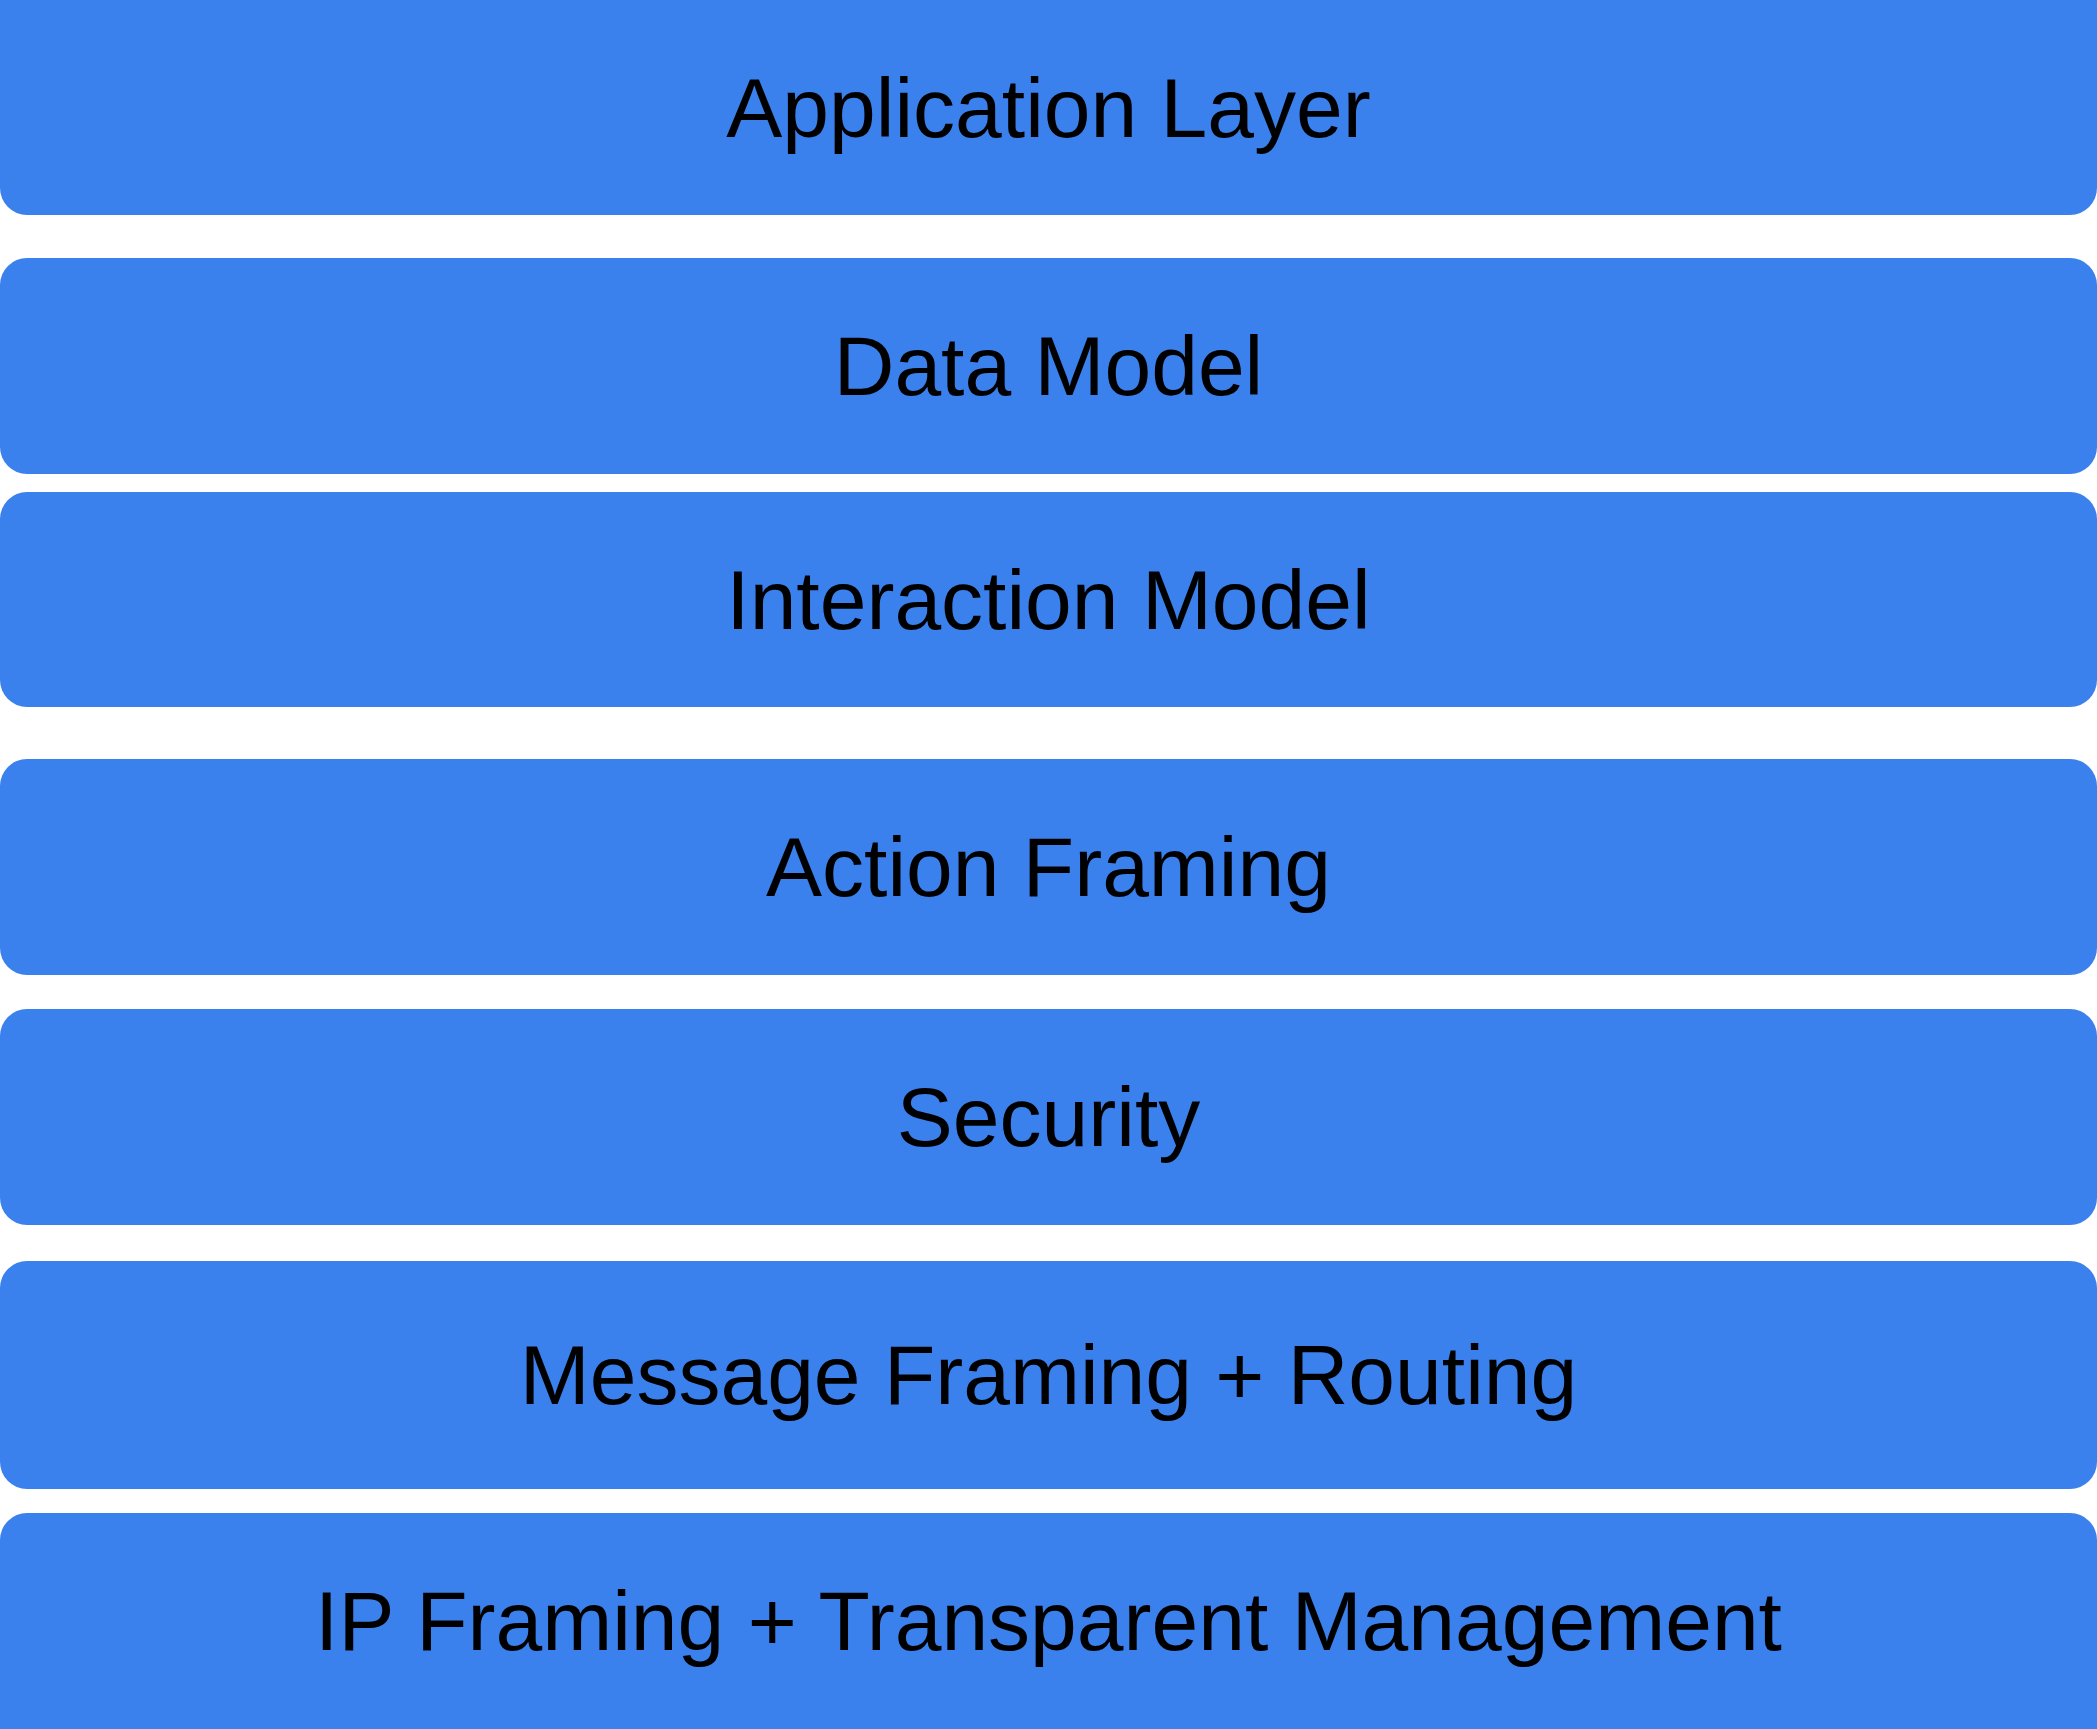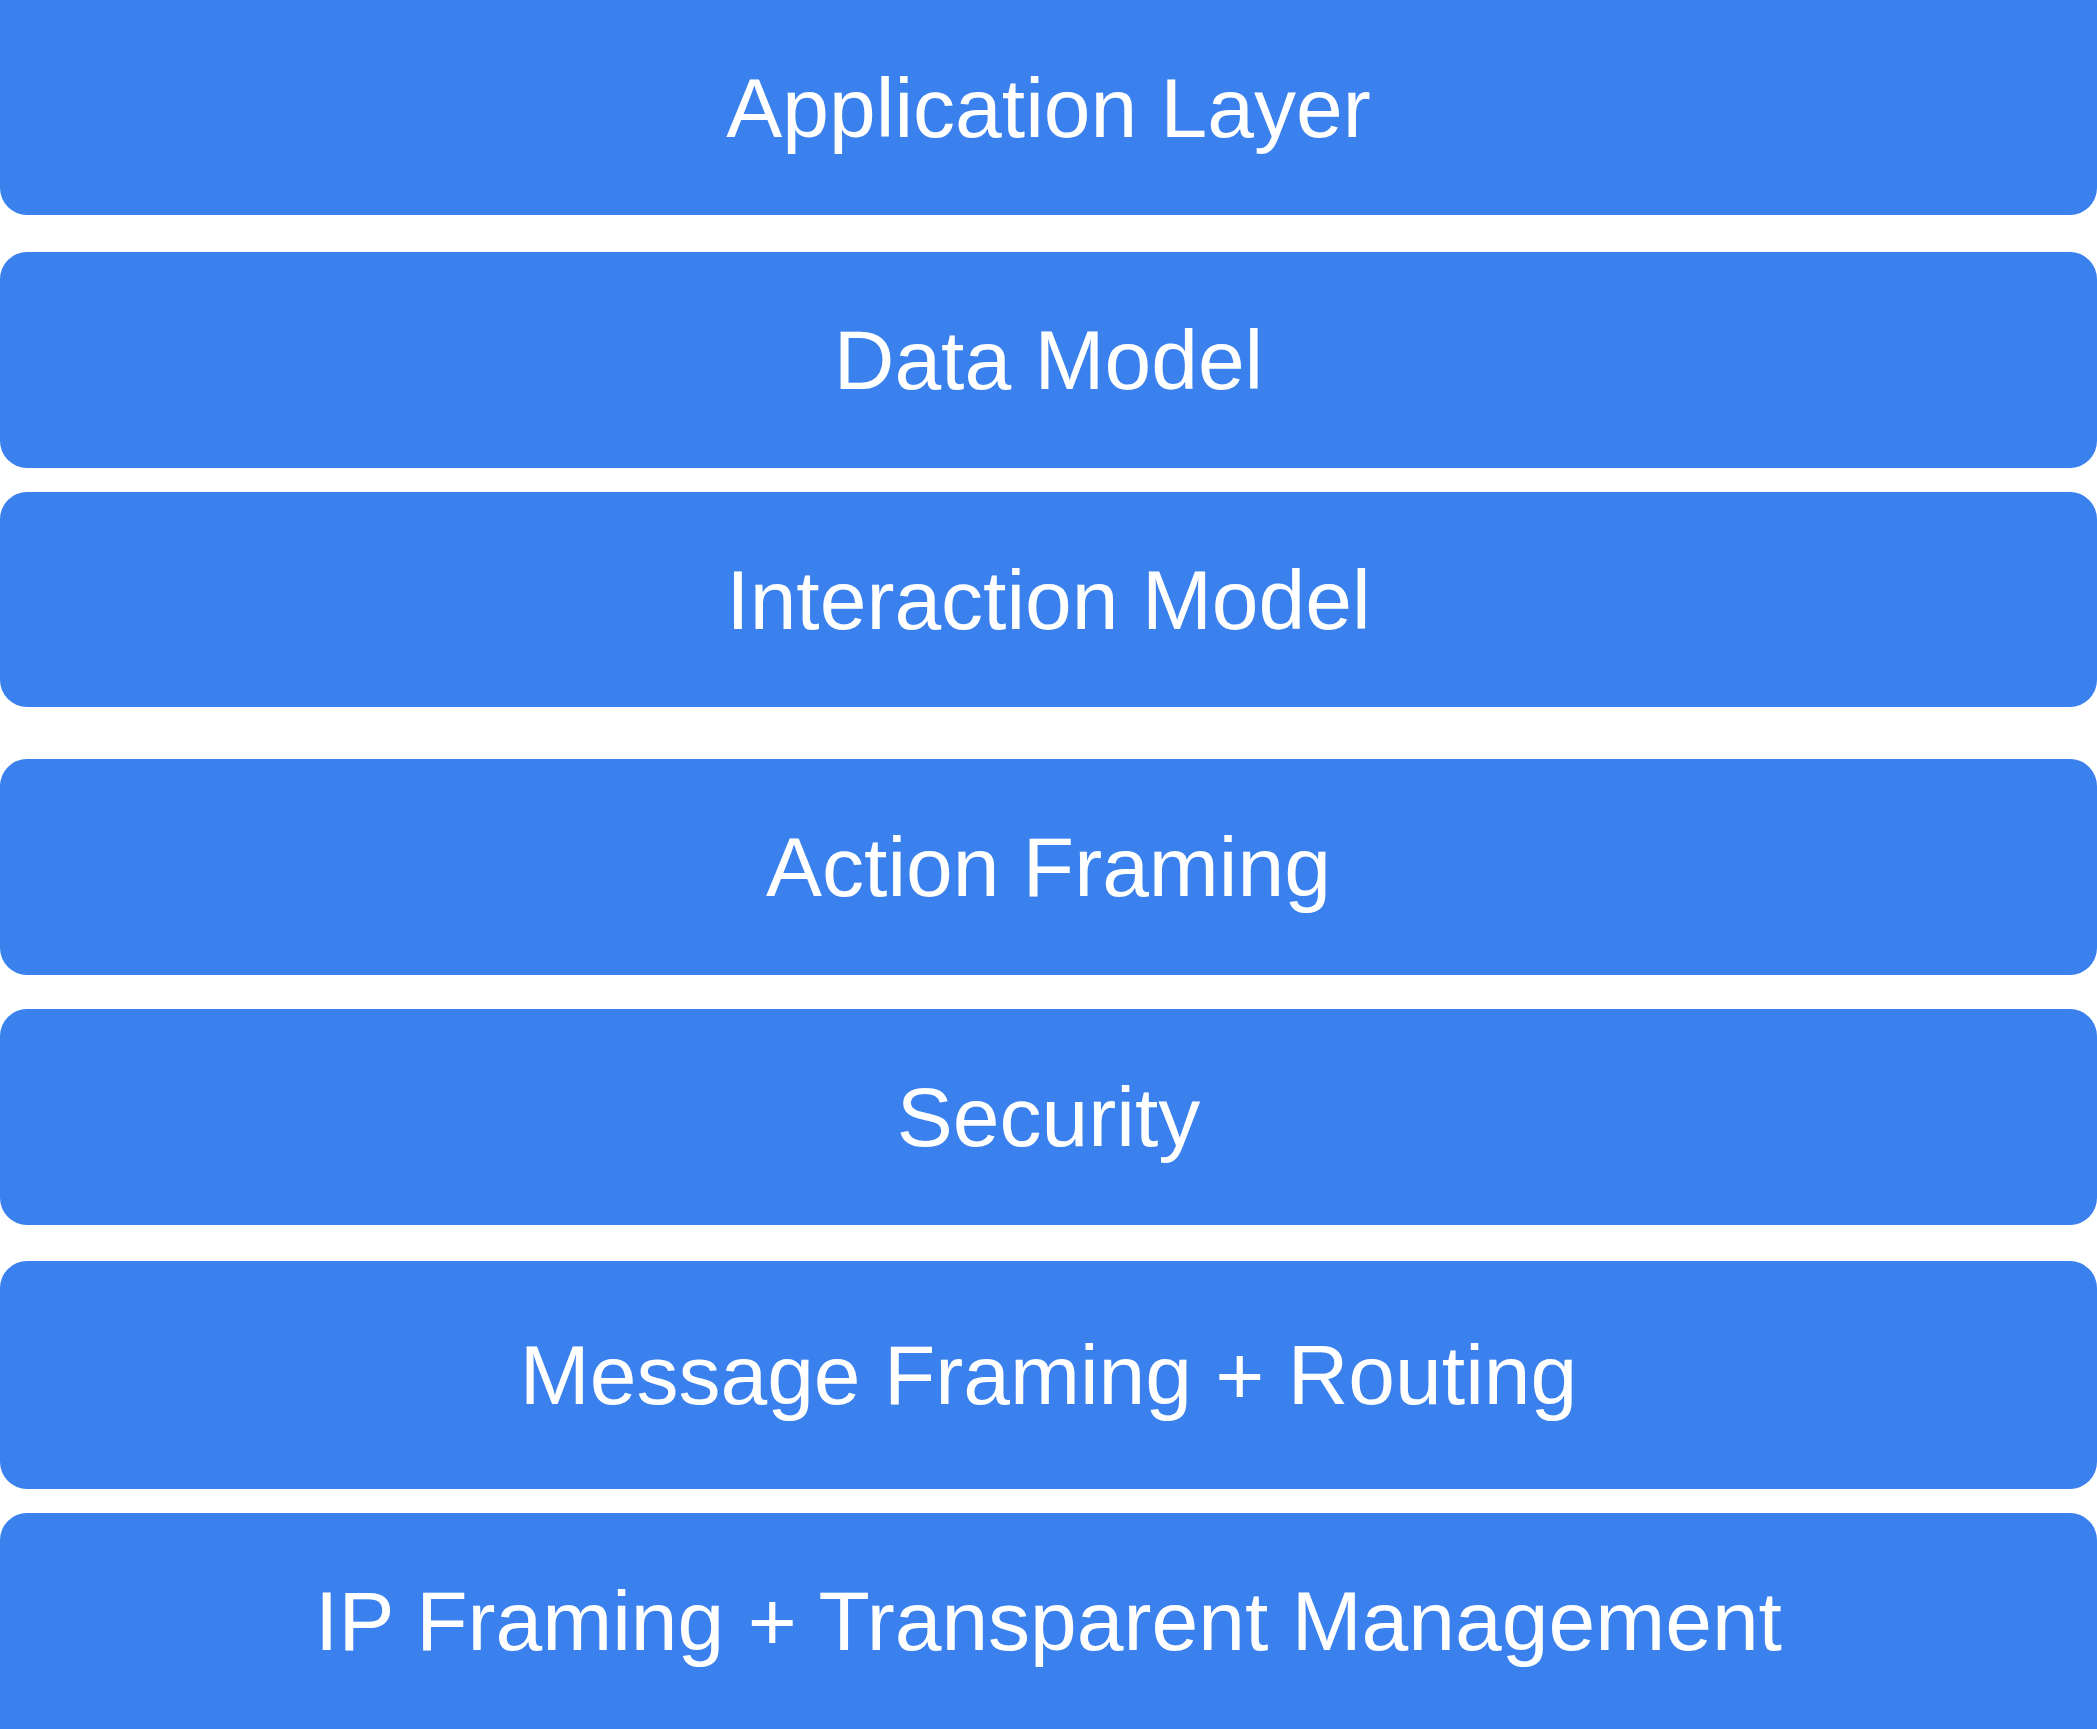--- a/index.html
+++ b/index.html
@@ -23,33 +23,33 @@
     left: 0;
     width: 2097px;
     box-sizing: border-box;
     background: #3b81ee;
     border-radius: 27px;
     display: flex;
     align-items: center;
     justify-content: center;
   }
   .layer-label {
-    color: #ffffff;
+    color: #000000;
     font-family: "Liberation Sans", sans-serif;
     font-size: 84px;
     font-weight: 400;
     line-height: 1;
     letter-spacing: 0px;
     white-space: nowrap;
     text-align: right;
     user-select: none;
   }
   
   #layer-0 { top: -25.5px;   height: 240px; }
-  #layer-1 { top: 252px;   height: 216px; }
+  #layer-1 { top: 258px;   height: 216px; }
   #layer-2 { top: 492px;   height: 215px; }
   #layer-3 { top: 759px;  height: 216px; }
   #layer-4 { top: 1009px;  height: 216px; }
   #layer-5 { top: 1261px;  height: 228px; }
   #layer-6 { top: 1513px;  height: 242px; }
   
   #layer-0 .layer-label { transform: translateY(12.8px); }
   #layer-6 .layer-label { transform: translateY(-12.8px); }
 </style>
 </head>

